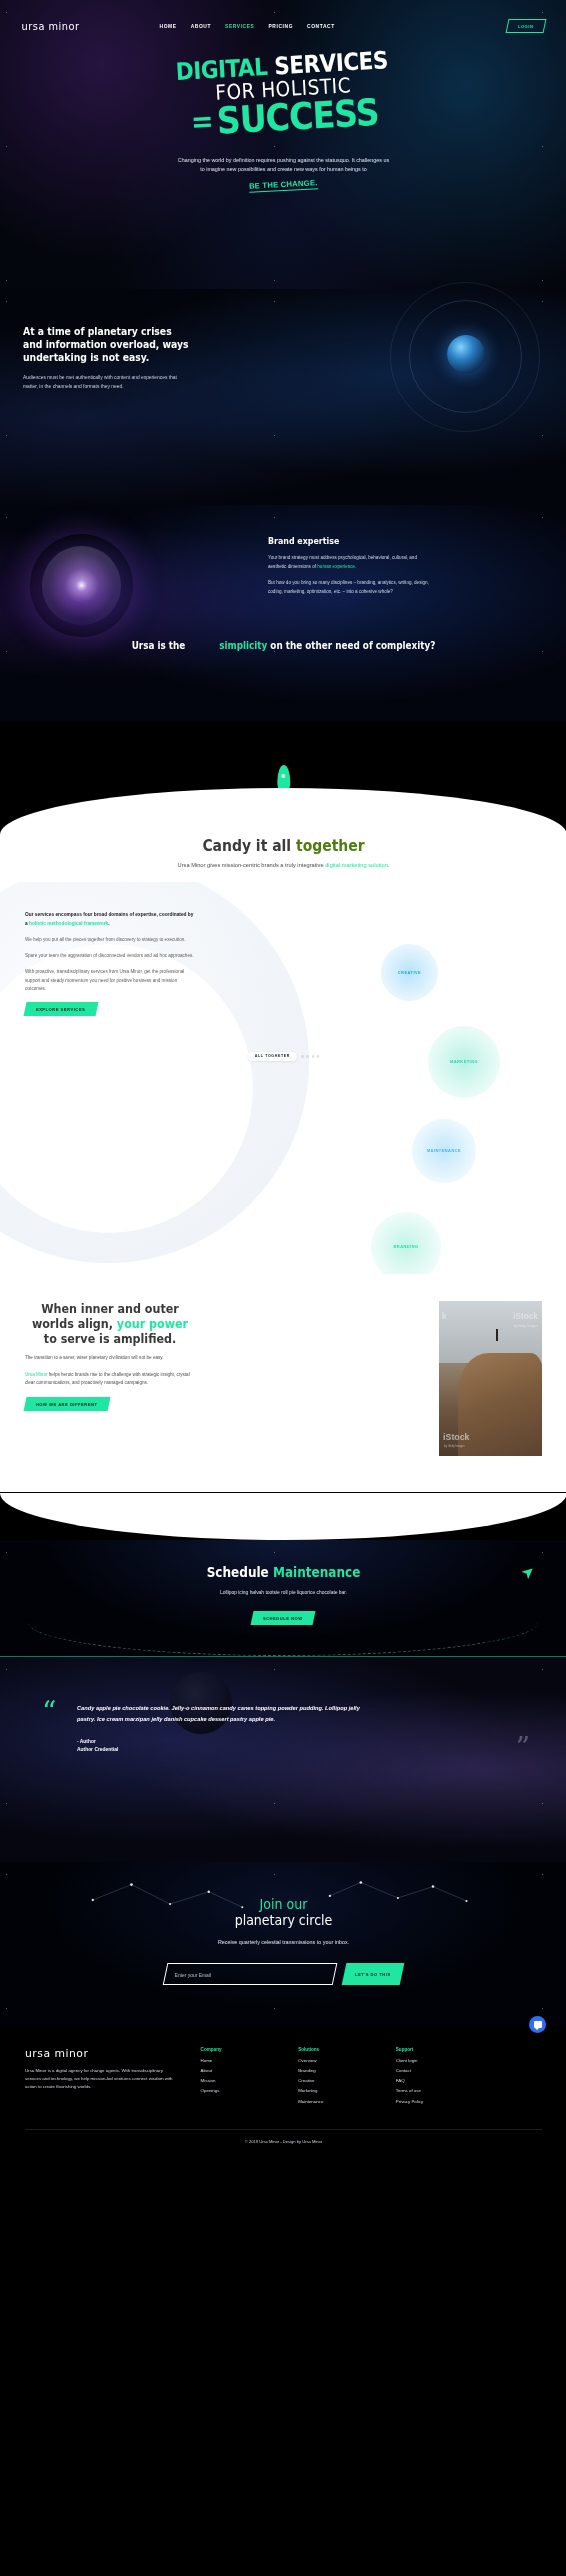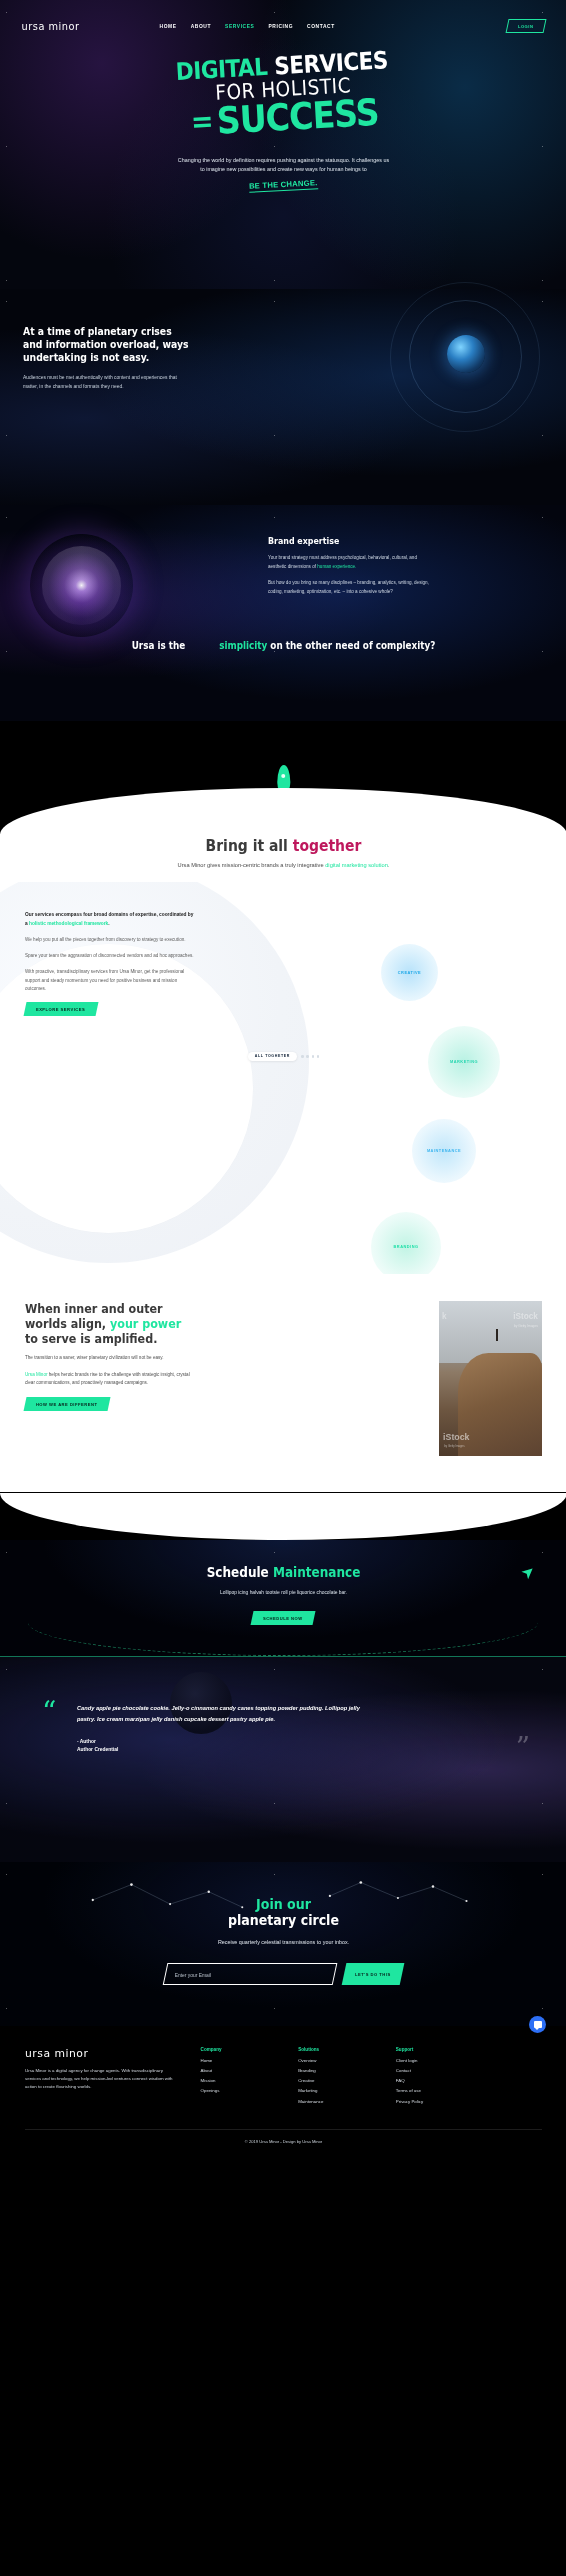--- a/index.html
+++ b/index.html
@@ -104,21 +104,21 @@
     border-radius:50% 50% 46% 46% / 62% 62% 38% 38%;position:relative;}
   .rocket .win{position:absolute;left:50%;top:8.8px;transform:translateX(-50%);
     width:4.1px;height:4.1px;border-radius:50%;background:#eafff6;}
   .whitewave{position:absolute;left:0;bottom:-0.5px;width:567px;height:47px;background:#fff;
     border-radius:50% 50% 0 0 / 100% 100% 0 0;}
 
   
   .bring{background:#fff;color:#3a3a3a;text-align:center;padding:3.1px 0 13.4px;}
   .bring h2{font-family:"DejaVu Sans Condensed","Liberation Sans Narrow","Liberation Sans",sans-serif;
     font-size:15.5px;font-weight:700;color:#3b3b3b;}
-  .bring h2 .g{color:#be185d;}
+  .bring h2 .g{color:#4d7c0f;}
   .bring p{margin-top:7.2px;font-size:5.7px;color:#4a4a4a;font-weight:300;}
   .bring p .g{color:#1fe6a0;}
 
   
   .services{position:relative;background:#fff;padding:29px 0 15.5px;min-height:392px;overflow:hidden;}
   .svc-blob{position:absolute;border-radius:50%;background:
     radial-gradient(circle at 40% 35%, #fafcff 0%, #f1f4f8 60%, #eef1f6 100%);}
   .b1{left:-93px;top:-20.6px;width:402px;height:402px;}
   .b2{left:-36px;top:62px;width:289px;height:289px;background:#fff;
       box-shadow:0 0 0 0.5px rgba(0,0,0,.012);}
@@ -144,21 +144,21 @@
   .alltog .pill{background:#fff;border-radius:10.3px;padding:2.6px 7.2px;font-size:3.6px;font-weight:700;
     letter-spacing:0.6px;color:#0e2036;box-shadow:0 0.5px 2.6px rgba(0,0,0,.1);}
   .alltog .dots{display:flex;gap:2.6px;}
   .alltog .dots i{width:2.6px;height:2.6px;border-radius:50%;background:#d6dde4;display:block;}
 
   
   .align-sec{background:#fff;position:relative;padding:27px 0 36px;color:#333;}
   .align-wrap{display:flex;gap:18.5px;padding:0 25px;}
   .align-txt{width:170px;}
   .align-txt h2{font-family:"DejaVu Sans Condensed","Liberation Sans Narrow","Liberation Sans",sans-serif;
-    font-size:12.4px;line-height:1.22;font-weight:700;color:#3a3a3a;}
+    font-size:12.4px;line-height:1.22;font-weight:700;color:#3a3a3a;text-align:center;}
   .align-txt h2 .g{color:#1fe6a0;}
   .align-txt p{margin-top:8.2px;font-size:4.6px;line-height:1.85;color:#4f4f4f;font-weight:300;}
   .align-txt p .g{color:#1fe6a0;}
   .photo{width:103px;height:155px;margin-left:auto;position:relative;overflow:hidden;
     background:linear-gradient(#b9bfc4 0%,#9aa2a8 22%,#8d7a66 46%,#6d5641 70%,#4d3a2b 100%);}
   .photo .sky{position:absolute;left:0;top:0;width:100%;height:40%;
     background:linear-gradient(#cdd3d8,#aeb3b6);}
   .photo .rock{position:absolute;left:18%;top:34%;width:82%;height:70%;
     background:linear-gradient(160deg,#9e7a55,#7a5a3c 45%,#5a4130);
     border-radius:36% 14% 0 0;}
@@ -199,21 +199,21 @@
   .testi-txt{position:relative;z-index:5;width:289px;margin-left:77px;padding-top:13.4px;}
   .testi-txt .q{font-size:5.7px;line-height:1.85;font-style:italic;font-weight:700;color:#fff;}
   .testi-txt .a{margin-top:13.4px;font-size:4.9px;font-weight:700;line-height:1.6;color:#fff;}
 
   
   .join{position:relative;padding:34px 0 41px;text-align:center;
     background:radial-gradient(ellipse at 50% 25%, rgba(15,25,60,.6) 0%, rgba(0,0,0,0) 60%),#000207;}
   .constell{position:absolute;left:0;top:7.2px;width:567px;height:62px;opacity:.9;}
   .join h2{position:relative;z-index:5;
     font-family:"DejaVu Sans Condensed","Liberation Sans Narrow","Liberation Sans",sans-serif;
-    font-size:14px;font-weight:700;line-height:1.18;}
+    font-size:14px;font-weight:400;line-height:1.18;}
   .join h2 .g{color:#1fe6a0;}
   .join p{position:relative;z-index:5;margin-top:10.3px;font-size:5.4px;color:#e2e8f0;font-weight:300;}
   .signup{position:relative;z-index:5;margin-top:17.5px;display:flex;justify-content:center;gap:9.3px;}
   .email-field{width:170px;border:0.7px solid #fff;background:transparent;color:#fff;
     transform:skewX(-12deg);padding:5.7px 9.3px;}
   .email-field input{border:none;background:transparent;color:#fff;font-size:4.9px;width:100%;
     outline:none;transform:skewX(12deg);font-family:"Liberation Sans", sans-serif;}
   .email-field input::placeholder{color:#b9c2cc;}
   .chatbtn{position:absolute;right:20.6px;bottom:-7.2px;width:17.5px;height:17.5px;border-radius:50%;
     background:#2d6ff5;display:flex;align-items:center;justify-content:center;z-index:9;}
@@ -303,21 +303,21 @@
     <div class="rocket">
       <div class="body">
         <div class="win"></div>
       </div>
     </div>
     <div class="whitewave"></div>
   </section>
 
   <section class="bring">
     <h2>
-      <span>Bring it all </span><span class="g">together</span>
+      <span>Candy it all </span><span class="g">together</span>
     </h2>
     <p>
       <span>Ursa Minor gives mission-centric brands a truly integrative </span><span class="g">digital marketing solution</span><span>.</span>
     </p>
   </section>
 
   <section class="services">
     <div class="svc-blob b1"></div>
     <div class="svc-blob b2"></div>
 

